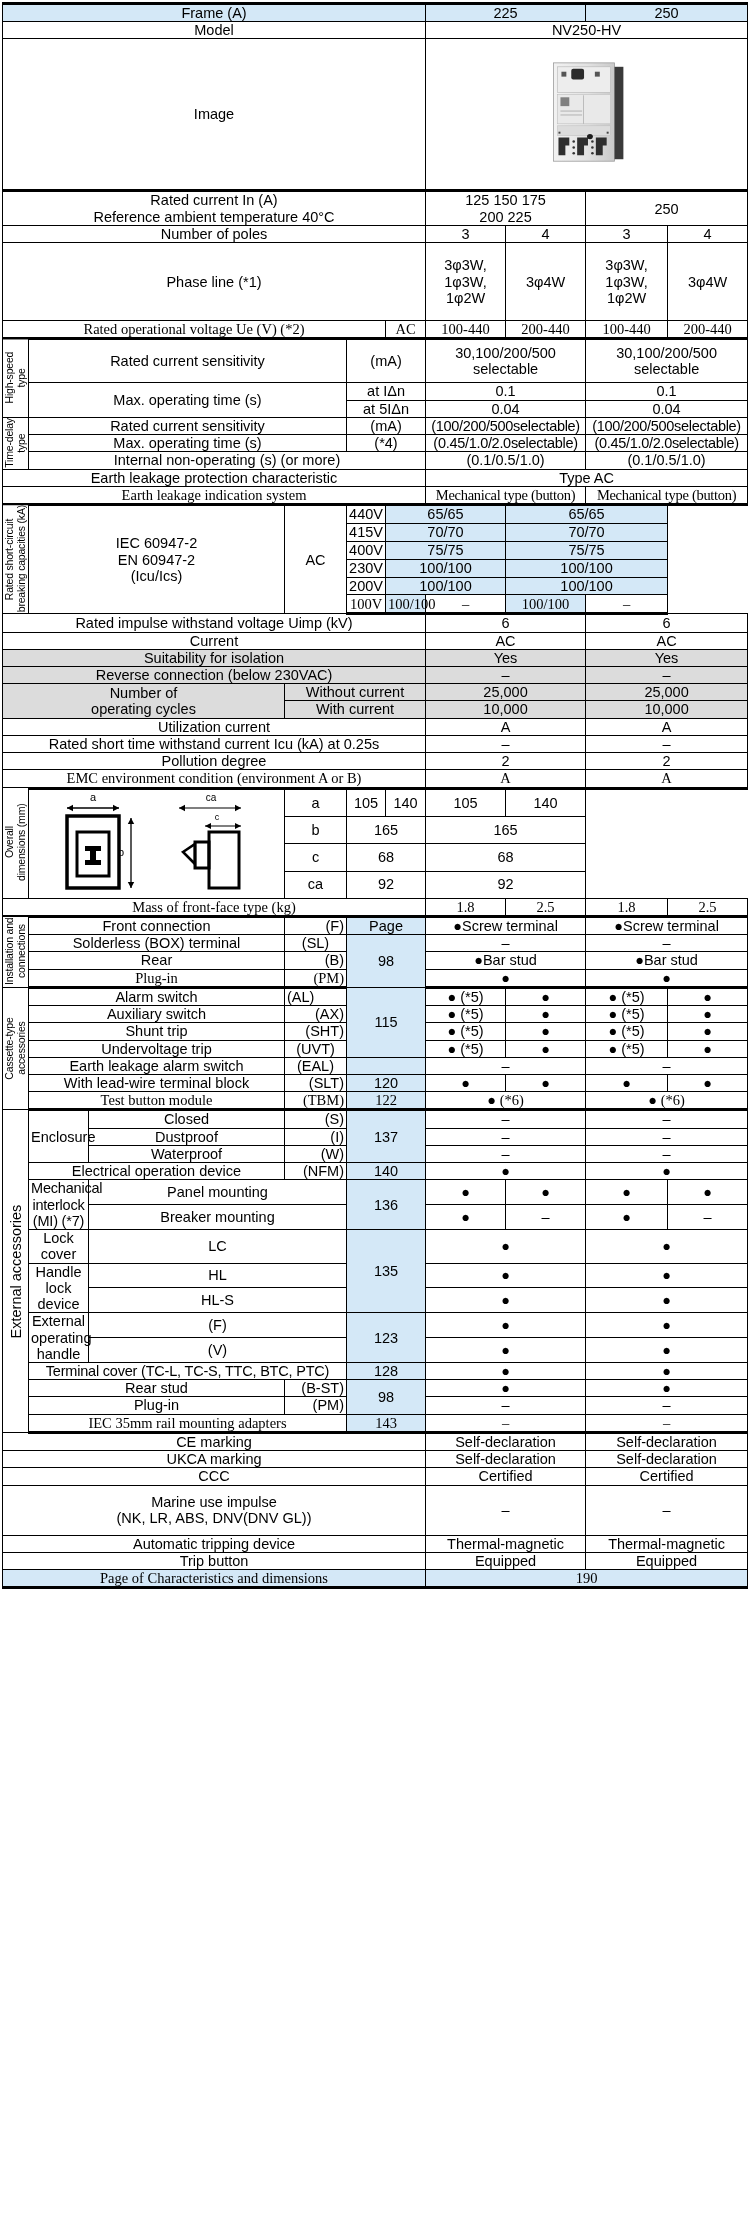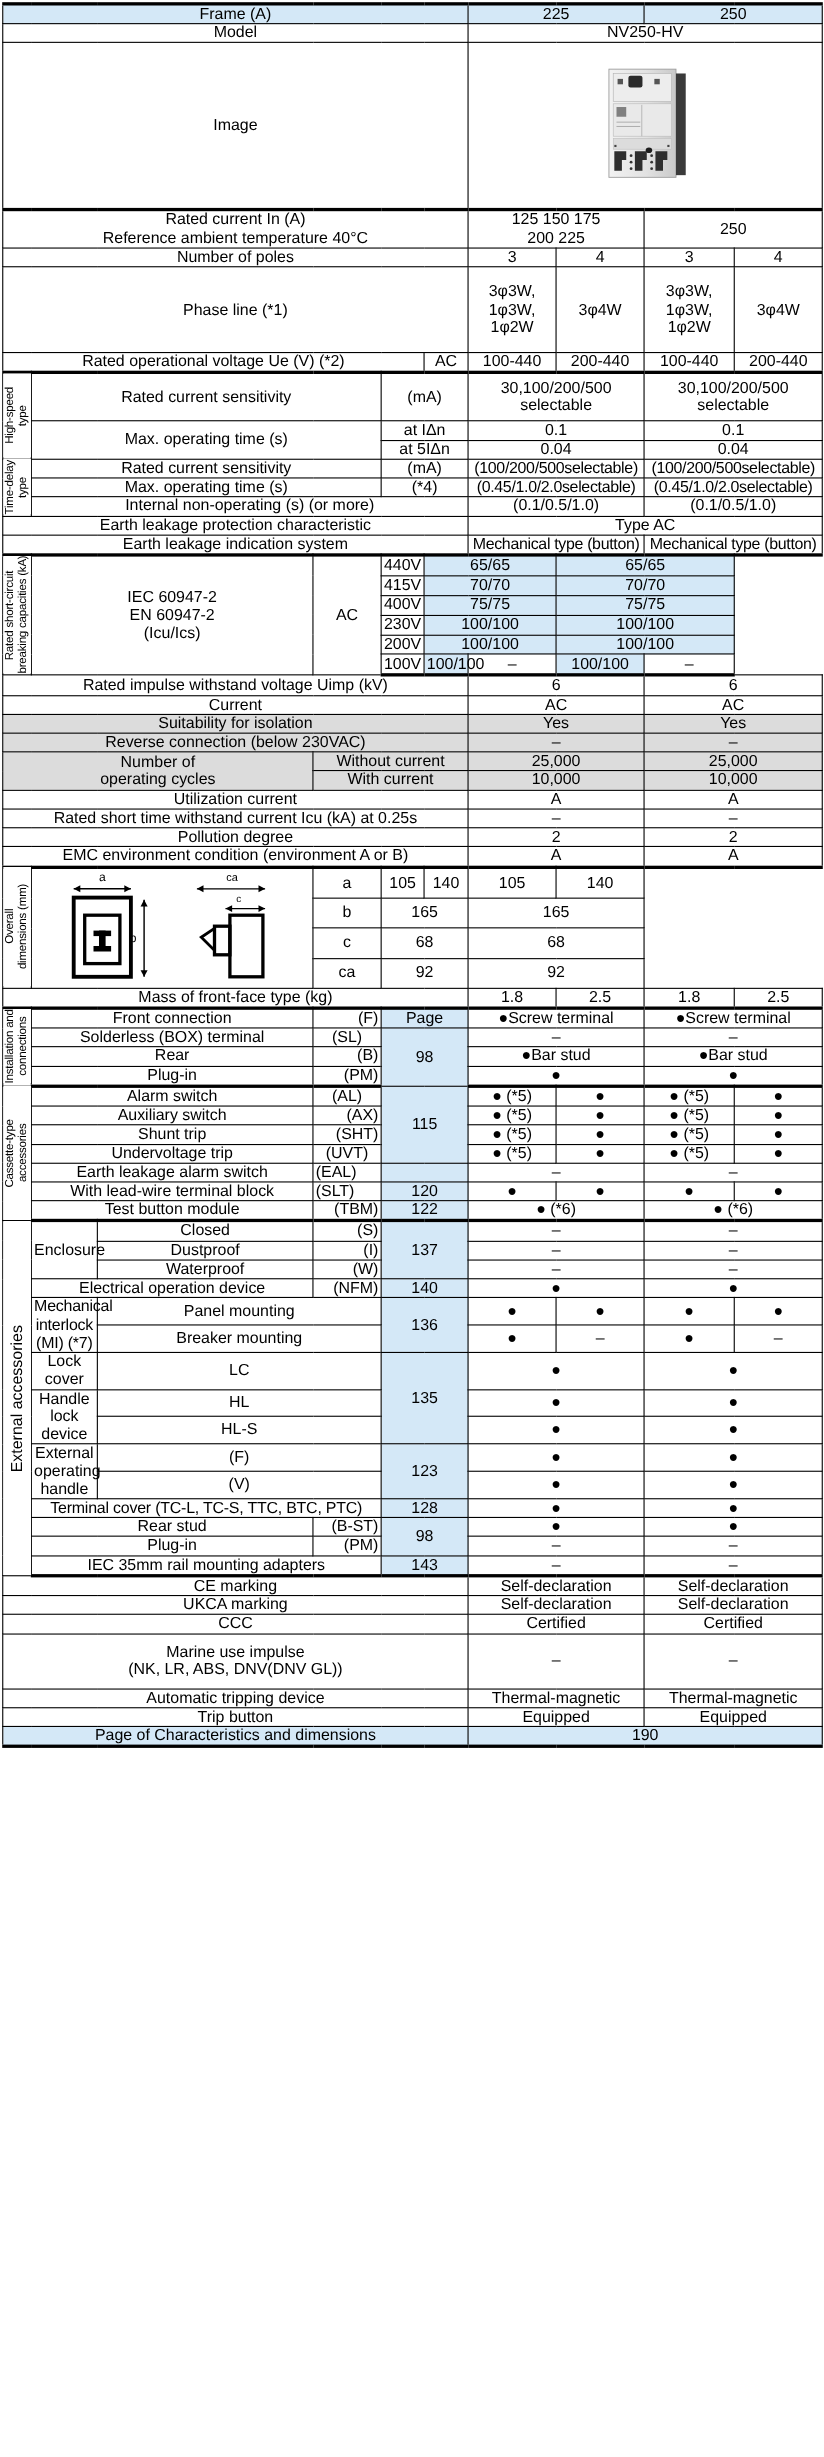--- a/index.html
+++ b/index.html
@@ -6,21 +6,21 @@
   body{font-family:"Liberation Sans","DejaVu Sans",sans-serif;color:#000;}
   #sheet{width:749px;position:relative;}
   table.spec{border-collapse:collapse;width:745px;margin:2px 2px 0 2px;table-layout:fixed;}
   table.spec td{border:1px solid #000;padding:0 2px;text-align:center;vertical-align:middle;
      font-size:14.5px;line-height:1.12;background:#fff;}
   .lbl{text-align:center;}
   .lblL{text-align:left;padding-left:4px;}
   .blue{background:#d4e8f7 !important;}
   .grey{background:#dcdcdc !important;margin-top:48px;}
   .thickTop{border-top:3px solid #000 !important;}
-  .thickBot{border-bottom:3px solid #000 !important;}
+  .thickBot{border-bottom:3px solid #000 !important;font-family:Liberation Serif, serif;}
   .sm{font-size:12px;}
   .xs{font-size:10.5px;letter-spacing:-0.2px;}
   .xxs{font-size:9px;letter-spacing:-0.3px;}
   .big{font-size:15.5px;}
   .vert{writing-mode:vertical-rl;transform:rotate(180deg);white-space:nowrap;
      text-align:center;font-size:13px;padding:2px 0;}
   .vert.xs{font-size:10.5px;}
   .dot{font-size:15px;}
   .imgcell{height:150px;}
   .brk{width:118px;height:118px;margin:0 auto;display:block;}
@@ -383,21 +383,21 @@
   <td class="lblL thickBot" colspan="2">Plug-in</td>
   <td class="thickBot" style="text-align:right">(PM)</td>
   <td class="thickBot dot" colspan="2">●</td>
   <td class="thickBot dot" colspan="2">●</td>
 </tr>
 
 <tr>
   <td class="vert xs" rowspan="7" style="white-space:pre-line">Cassette-type
 accessories</td>
   <td class="lblL" colspan="2">Alarm switch</td>
-  <td style="text-align:center">(AL)</td>
+  <td style="text-align:left">(AL)</td>
   <td class="blue" colspan="2" rowspan="4">115</td>
   <td class="sm">● (*5)</td>
   <td class="dot">●</td>
   <td class="sm">● (*5)</td>
   <td class="dot">●</td>
 </tr>
 <tr>
   <td class="lblL" colspan="2">Auxiliary switch</td>
   <td style="text-align:right">(AX)</td>
   <td class="sm">● (*5)</td>
@@ -416,28 +416,28 @@
 <tr>
   <td class="lblL" colspan="2">Undervoltage trip</td>
   <td style="">(UVT)</td>
   <td class="sm">● (*5)</td>
   <td class="dot">●</td>
   <td class="sm">● (*5)</td>
   <td class="dot">●</td>
 </tr>
 <tr>
   <td class="lblL sm" colspan="2">Earth leakage alarm switch</td>
-  <td class="sm" style="text-align:left">(EAL)</td>
+  <td class="sm" style="text-align:center">(EAL)</td>
   <td class="blue" colspan="2"></td>
   <td colspan="2">–</td>
   <td colspan="2">–</td>
 </tr>
 <tr>
   <td class="lblL sm" colspan="2">With lead-wire terminal block</td>
-  <td class="sm" style="text-align:left">(SLT)</td>
+  <td class="sm" style="text-align:right">(SLT)</td>
   <td class="blue" colspan="2">120</td>
   <td class="dot">●</td>
   <td class="dot">●</td>
   <td class="dot">●</td>
   <td class="dot">●</td>
 </tr>
 <tr>
   <td class="lblL sm thickBot" colspan="2">Test button module</td>
   <td class="sm thickBot" style="text-align:right">(TBM)</td>
   <td class="blue thickBot" colspan="2">122</td>

